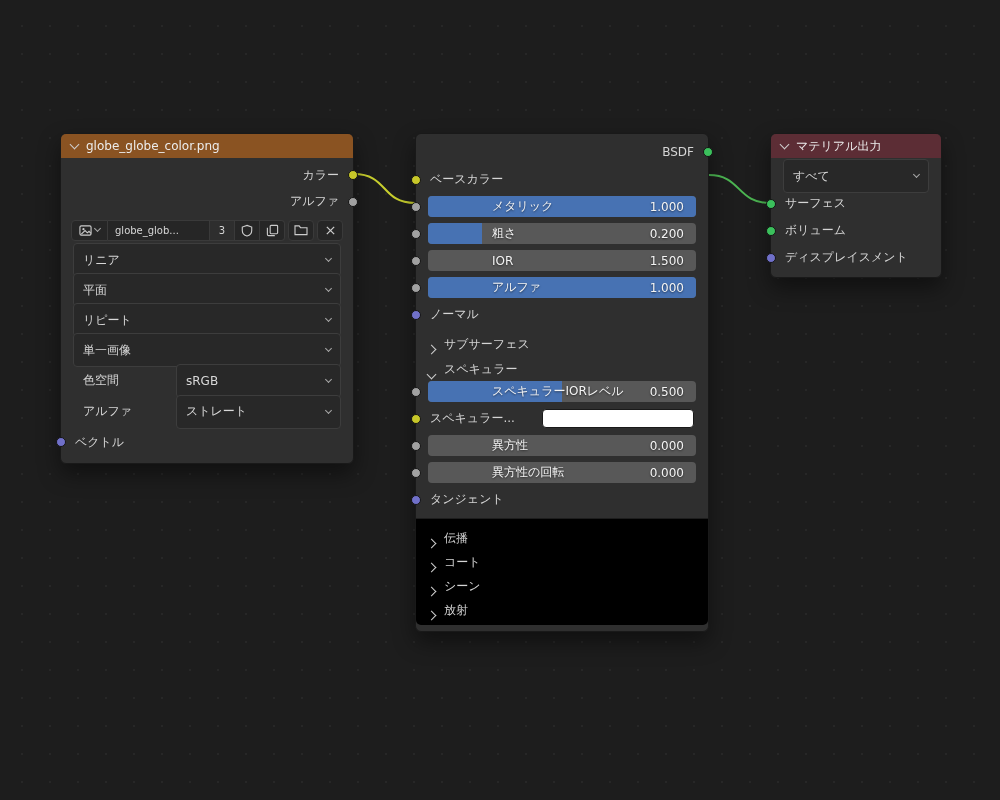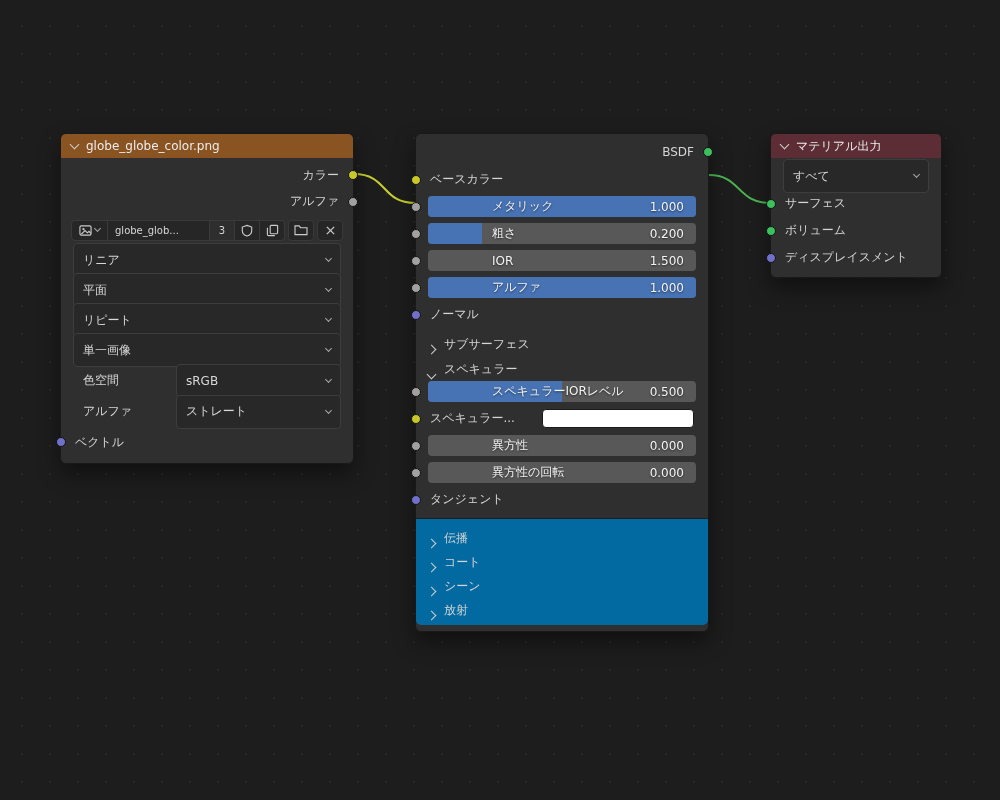--- a/index.html
+++ b/index.html
@@ -82,21 +82,21 @@
     position:relative; flex:1; height:21px; background:#585858;
     border-radius:4px; overflow:hidden;
     display:flex; align-items:center; color:#f4f4f4;
   }
   .fill { position:absolute; left:0; top:0; bottom:0; }
   .slabel { position:relative; flex:1; padding-left:16px; text-shadow:0 1px 2px rgba(0,0,0,.55); white-space:nowrap;margin-left:48px; }
   .sval   { position:relative; padding-right:12px; text-shadow:0 1px 2px rgba(0,0,0,.55); }
 
   .sec { display:flex; align-items:flex-end; gap:9px; height:25px; padding:0 12px; }
   .panelarea {
-    margin-top:5px; background:#0369a1; border-top:1px solid #1e1e1e;
+    margin-top:5px; background:#000000; border-top:1px solid #1e1e1e;
     border-radius:0 0 5px 5px; padding:4px 0 6px 0;
   }
   .panelarea .sec { height:24px; }
 
   .colorfield { flex:1; height:19px; background:#ffffff; border-radius:4px; border:1px solid #1a1a1a; margin-left:8px; }
   .tintlabel { width:104px; flex:none; white-space:nowrap; overflow:hidden; }
 </style>
 </head>
 <body>
 

